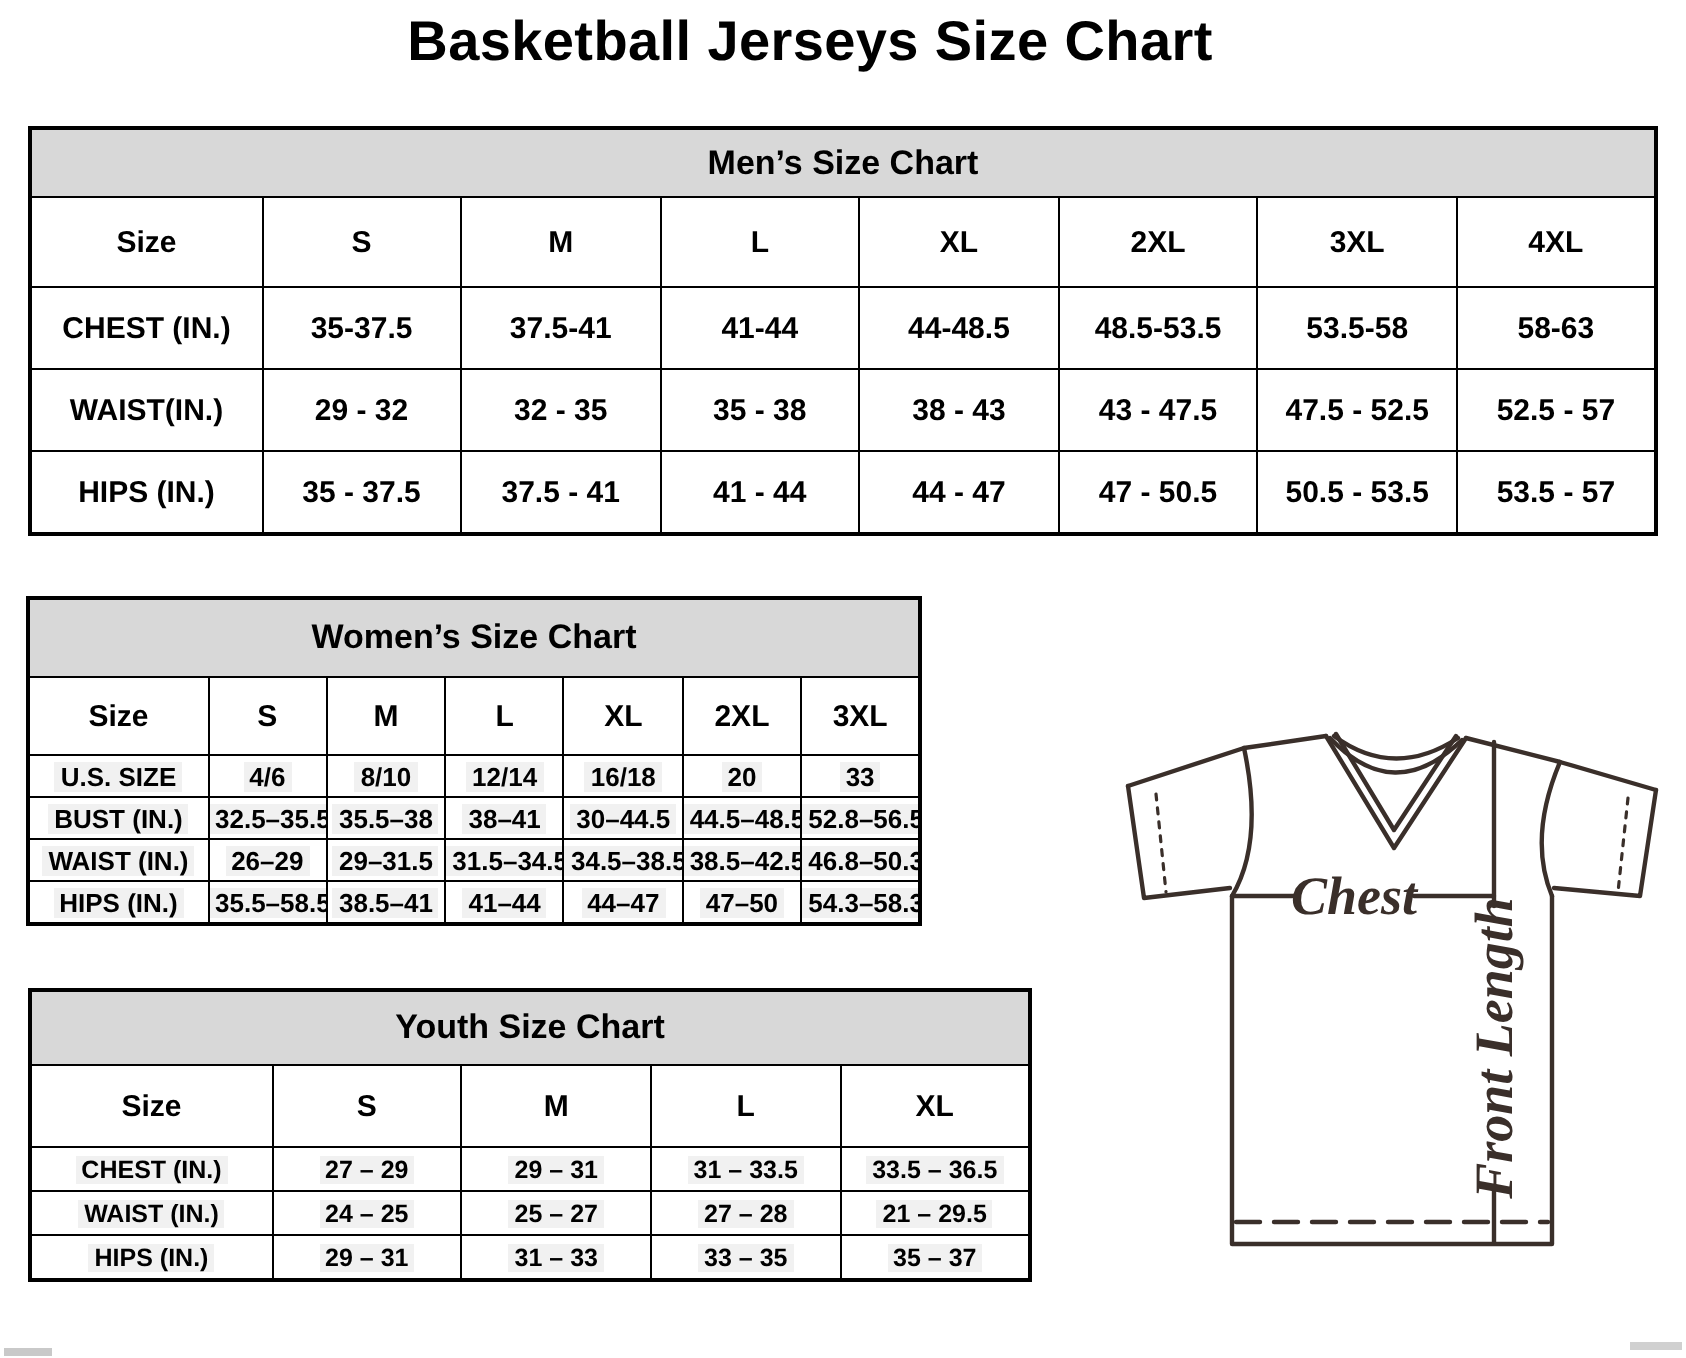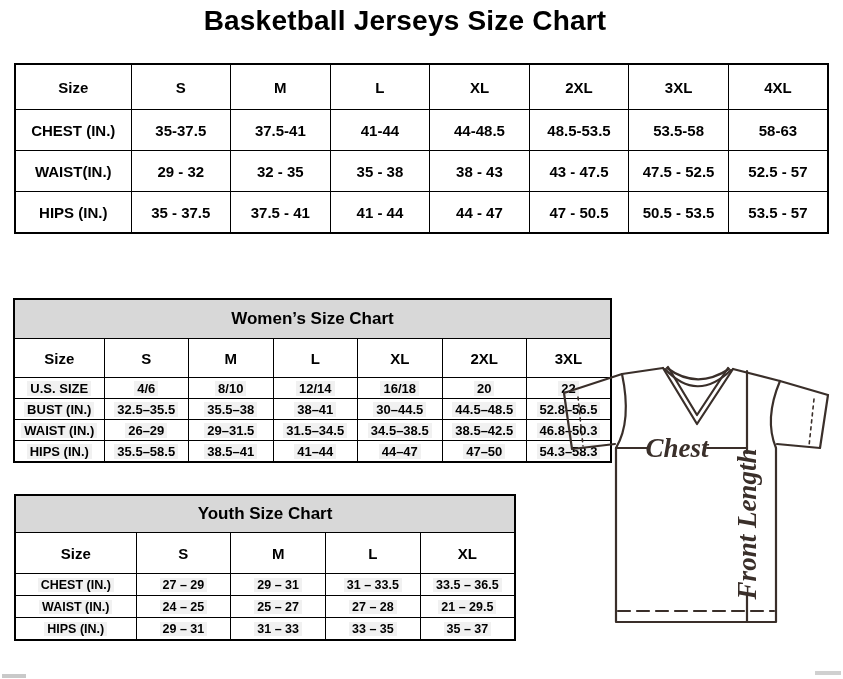--- a/index.html
+++ b/index.html
@@ -20,21 +20,21 @@
     font-weight:bold;padding:0;overflow:hidden;white-space:nowrap;
   }
   .band-cell{background:#d8d8d8;font-size:17px;}
   
   table.mens{left:14px;top:63px;width:815px;}
   .mens .col-label{width:116px;}
   .mens .band-cell{height:33px;}
   .mens .size-row td{height:44px;font-size:15px;}
   .mens .data-row td{height:40px;font-size:15px;}
   
-  table.womens{left:13px;top:298px;width:599px;}
+  table.womens{left:13px;top:298px;width:448px;}
   .womens .col-label{width:90px;}
   .womens .band-cell{height:38px;}
   .womens .size-row td{height:38px;font-size:15px;}
   .womens .data-row td{height:20px;font-size:13px;}
   .womens .label-cell{font-size:11.5px;}
   
   table.youth{left:14px;top:494px;width:502px;}
   .youth .col-label{width:121px;}
   .youth .band-cell{height:36px;}
   .youth .size-row td{height:40px;font-size:15px;}
@@ -65,20 +65,23 @@
       <col class="col-label">
       <col>
       <col>
       <col>
       <col>
       <col>
       <col>
       <col>
     </colgroup>
     <tbody>
+      <tr class="band-row">
+        <td colspan="8" class="band-cell">Men’s Size Chart</td>
+      </tr>
       <tr class="size-row">
         <td>Size</td>
         <td>S</td>
         <td>M</td>
         <td>L</td>
         <td>XL</td>
         <td>2XL</td>
         <td>3XL</td>
         <td>4XL</td>
       </tr>
@@ -137,21 +140,21 @@
         <td>2XL</td>
         <td>3XL</td>
       </tr>
       <tr class="data-row">
         <td class="label-cell"><span class="hl">U.S. SIZE</span></td>
         <td><span class="hl">4/6</span></td>
         <td><span class="hl">8/10</span></td>
         <td><span class="hl">12/14</span></td>
         <td><span class="hl">16/18</span></td>
         <td><span class="hl">20</span></td>
-        <td><span class="hl">22</span></td>
+        <td><span class="hl">33</span></td>
       </tr>
       <tr class="data-row">
         <td class="label-cell"><span class="hl">BUST (IN.)</span></td>
         <td><span class="hl">32.5–35.5</span></td>
         <td><span class="hl">35.5–38</span></td>
         <td><span class="hl">38–41</span></td>
         <td><span class="hl">30–44.5</span></td>
         <td><span class="hl">44.5–48.5</span></td>
         <td><span class="hl">52.8–56.5</span></td>
       </tr>

